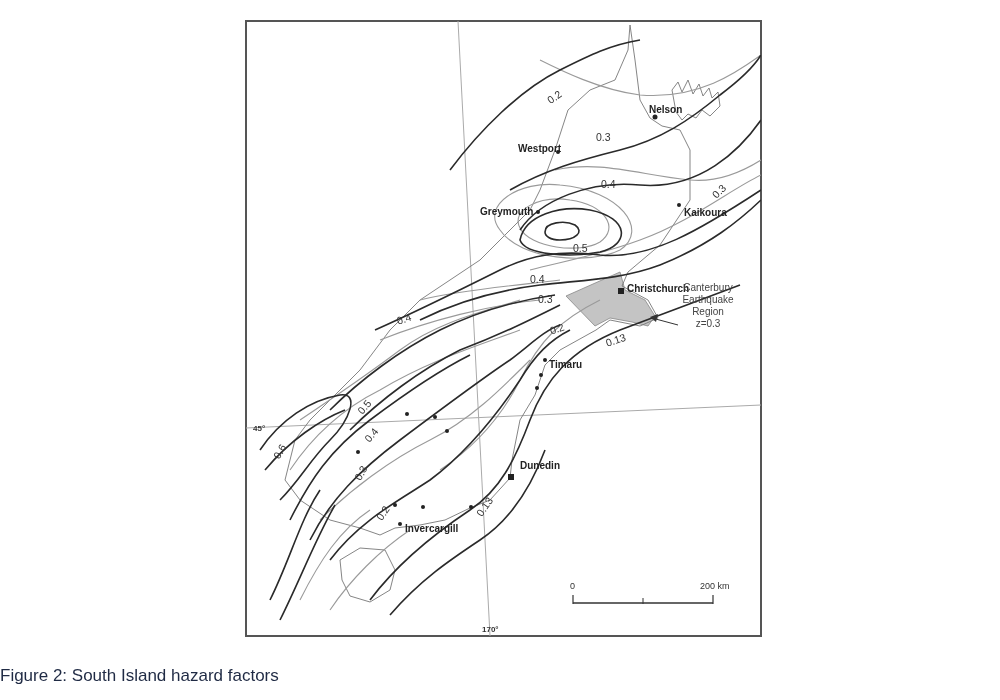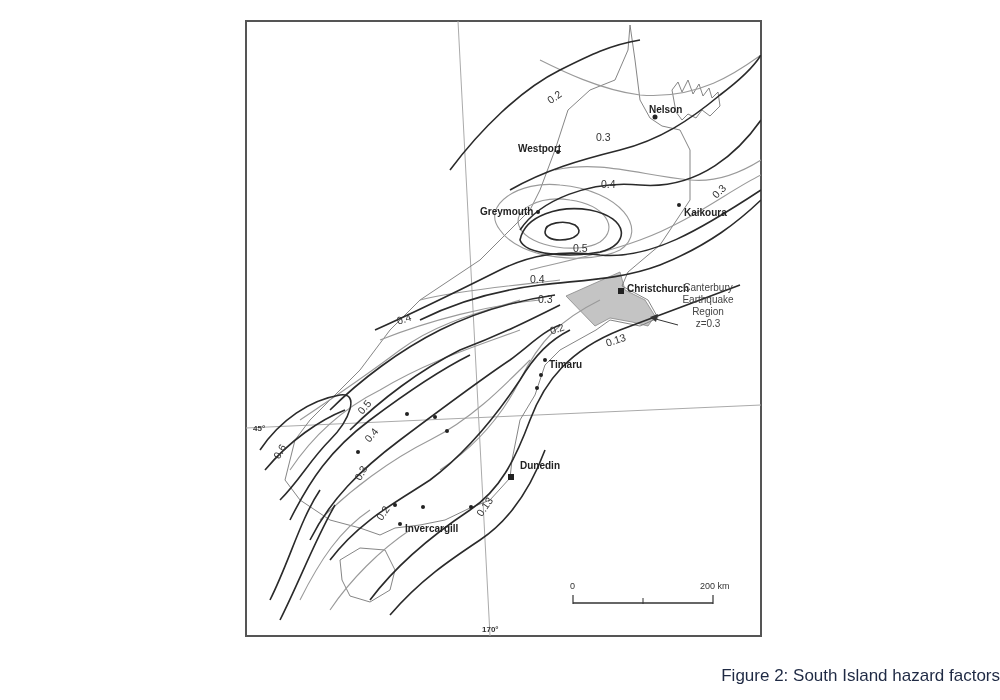--- a/index.html
+++ b/index.html
@@ -8,21 +8,21 @@
     #map-svg { position: absolute; left: 0; top: 0; width: 1000px; height: 700px; }
     .c-major { fill: none; stroke: #2a2a2a; stroke-width: 1.6; }
     .c-minor { fill: none; stroke: #9a9a9a; stroke-width: 1.1; }
     .coast { fill: none; stroke: #777; stroke-width: 0.9; }
     .grid { stroke: #aaa; stroke-width: 1; }
     .clabel { font-family: "Liberation Sans", sans-serif; font-size: 10.5px; fill: #333; }
     .town { font-family: "Liberation Sans", sans-serif; font-size: 10px; font-weight: bold; fill: #222; }
     .note { font-family: "Liberation Sans", sans-serif; font-size: 10px; fill: #444; }
     .axlabel { font-family: "Liberation Sans", sans-serif; font-size: 8px; font-weight: bold; fill: #333; }
     .scale-t { font-family: "Liberation Sans", sans-serif; font-size: 9px; fill: #333; }
-    #caption { position: absolute; left: 0; width: 1000px; top: 666px; text-align: right; font-family: "Liberation Sans", sans-serif; font-size: 17px; color: #1f2a44; }
+    #caption { position: absolute; left: 0; width: 1000px; top: 666px; text-align: left; font-family: "Liberation Sans", sans-serif; font-size: 17px; color: #1f2a44; }
   </style>
 </head>
 <body>
 
 <div id="map-frame"></div>
 
 <svg id="map-svg" viewBox="0 0 1000 700">
   <defs>
     <clipPath id="frameclip">
         <rect x="246" y="21" width="515" height="615"></rect>

